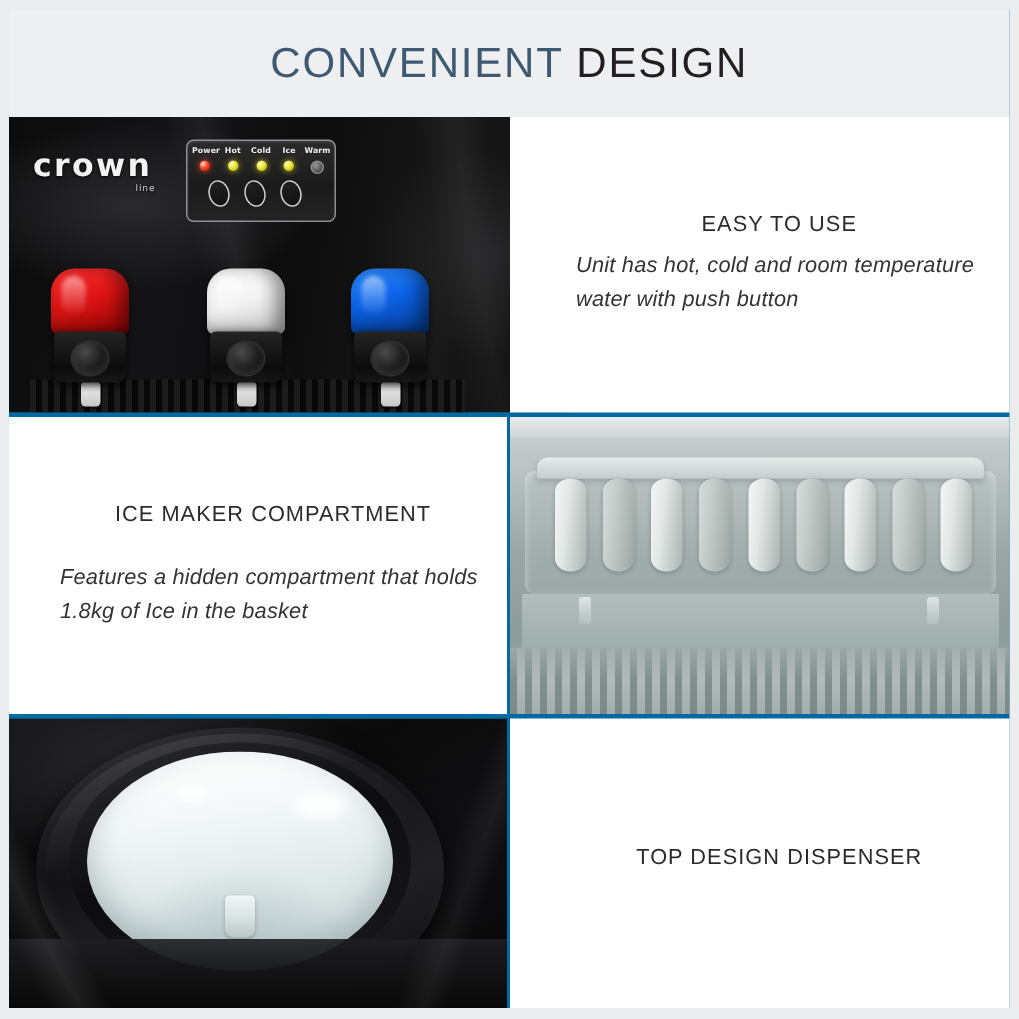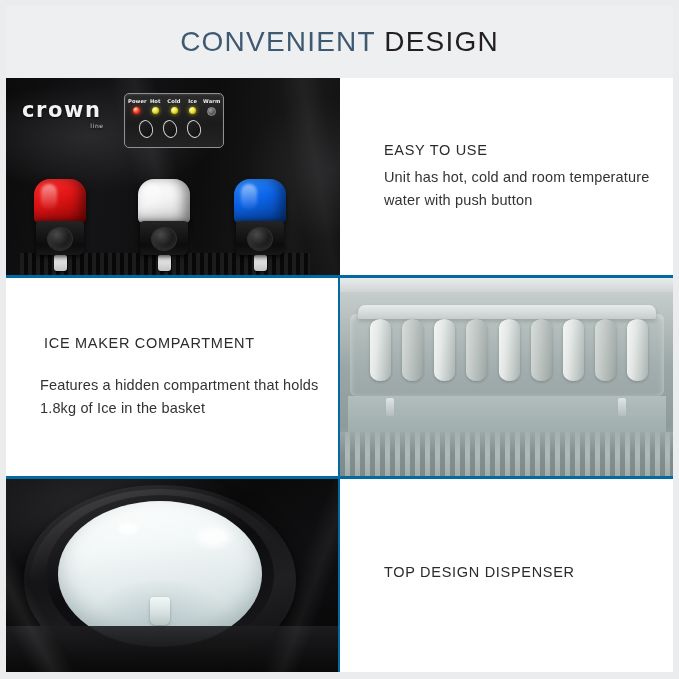--- a/index.html
+++ b/index.html
@@ -82,27 +82,29 @@
   }
   .textcell.pad-right { padding: 0 18px 0 44px; }
   .textcell.pad-left  { padding: 0 18px 0 34px; gap: 15px; }
   .tc-head {
     font-size: 14.5px;
     letter-spacing: 0.7px;
     color: #2b2b2b;
     font-weight: 400;
     margin-bottom: 8px;
     white-space: nowrap;
+    text-align: center;
   }
   .tc-head.indent { margin-left: 4px; }
   .tc-body {
     font-size: 14.5px;
     line-height: 1.52;
     color: #333333;
     letter-spacing: 0.15px;
+    font-style: italic;
   }
 
   
   .img-dispenser {
     position: relative;
     width: 100%;
     height: 100%;
     background:
       radial-gradient(ellipse 55% 45% at 22% 30%, #2a2a2c 0%, rgba(20,20,22,0) 62%),
       radial-gradient(ellipse 40% 60% at 88% 46%, #252527 0%, rgba(17,17,19,0) 60%),

